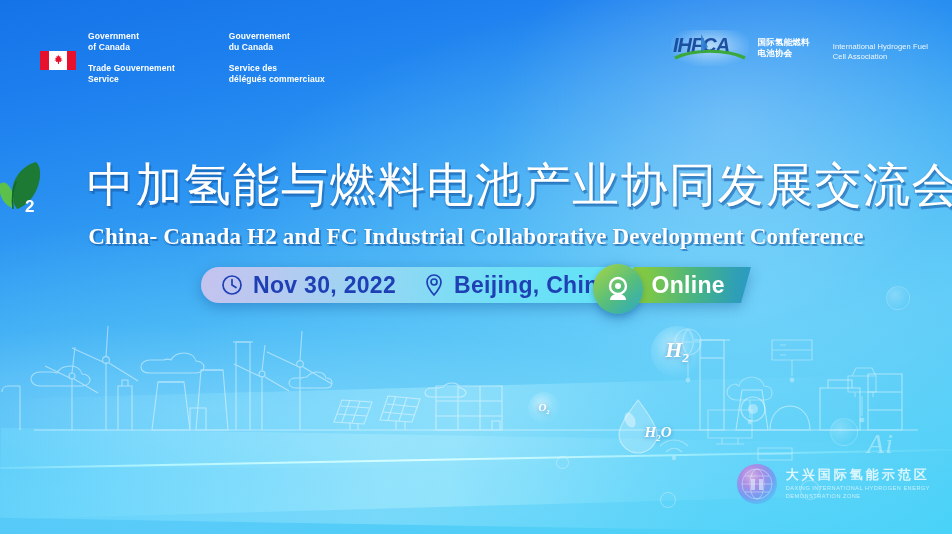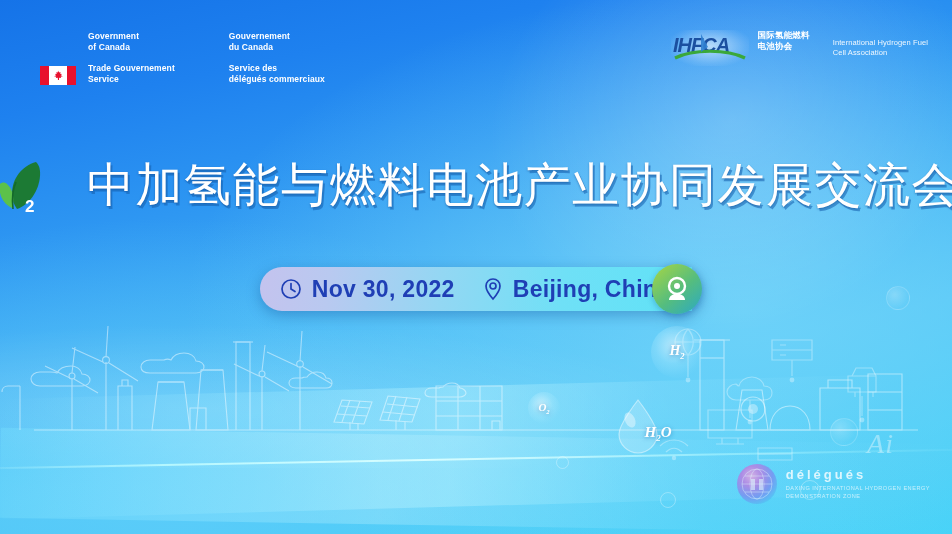--- a/index.html
+++ b/index.html
@@ -31,31 +31,31 @@
     transform:rotate(-18deg);pointer-events:none;}
   .bokeh{position:absolute;border-radius:50%;border:1px solid rgba(255,255,255,.30);pointer-events:none;}
   .bokeh.f{background:radial-gradient(circle at 35% 35%, rgba(255,255,255,.22), rgba(255,255,255,0) 70%);border-color:rgba(255,255,255,.18);}
 
   .cityart{position:absolute;left:0;bottom:72px;width:100%;height:140px;opacity:.55;pointer-events:none;}
   .techart{position:absolute;right:0;bottom:60px;width:300px;height:160px;opacity:.42;pointer-events:none;}
   .ai-text{position:absolute;right:58px;bottom:74px;font-size:28px;font-style:italic;
     color:rgba(255,255,255,.38);letter-spacing:1px;font-family:"Liberation Serif",serif;pointer-events:none;}
 
   
-  .goc{position:absolute;left:40px;top:31px;display:flex;align-items:flex-end;gap:12px;}
+  .goc{position:absolute;left:40px;top:31px;display:flex;align-items:center;gap:12px;}
   .goc-flag{width:36px;height:19px;background:#fff;position:relative;flex:none;margin-top:4px;
     box-shadow:0 0 0 0 rgba(0,0,0,0);}
   .goc-flag::before,.goc-flag::after{content:"";position:absolute;top:0;bottom:0;width:9px;background:#e8112d;}
   .goc-flag::before{left:0;} .goc-flag::after{right:0;}
   .goc-leaf{position:absolute;left:50%;top:50%;transform:translate(-50%,-50%);width:11px;height:13px;}
   .goc-cols{display:flex;gap:54px;}
   .goc-col{display:flex;flex-direction:column;gap:9px;}
   .goc-blk{font-size:8.5px;line-height:1.33;color:#ffffff;font-weight:bold;letter-spacing:.1px;white-space:pre-line;}
 
-  .ihfca{position:absolute;right:24px;top:30px;display:flex;align-items:flex-start;gap:9px;}
+  .ihfca{position:absolute;right:24px;top:30px;display:flex;align-items:center;gap:9px;}
   .ihfca-mark{position:relative;width:78px;height:36px;flex:none;
     background:radial-gradient(ellipse at 50% 45%, rgba(255,255,255,.60) 0%, rgba(255,255,255,.10) 62%, rgba(255,255,255,0) 78%);}
   .ihfca-cn{font-size:8.5px;line-height:1.28;color:#fff;font-weight:bold;white-space:pre-line;letter-spacing:.2px;}
   .ihfca-en{font-size:7.5px;line-height:1.32;color:rgba(255,255,255,.92);white-space:pre-line;letter-spacing:.1px;margin-left:14px;margin-top:8px;}
 
   
   .hero{position:absolute;left:0;right:0;top:152px;}
   .title-row{display:flex;align-items:center;justify-content:center;gap:6px;}
   .leaf{width:60px;height:62px;flex:none;margin-top:4px;}
   .cn-title{
@@ -67,21 +67,21 @@
   }
   .en-title{
     text-align:center;margin-top:6px;
     font-family:"Liberation Serif",serif;font-weight:bold;font-size:23px;letter-spacing:.2px;color:#ffffff;
     text-shadow:2px 2px 0 rgba(22,96,175,.55),0 1px 2px rgba(10,60,130,.45);
     white-space:nowrap;
   }
 
   
   .pillwrap{position:absolute;top:267px;left:0;right:0;display:flex;justify-content:center;}
-  .pill{position:relative;display:flex;align-items:stretch;height:44px;filter:drop-shadow(0 4px 7px rgba(10,70,140,.35));}
+  .pill{position:relative;display:flex;align-items:stretch;height:36px;filter:drop-shadow(0 4px 7px rgba(10,70,140,.35));}
   .pill-left{display:flex;align-items:center;gap:10px;padding:0 22px 0 20px;
     background:linear-gradient(96deg,#c4c3ee 0%,#b9c9f0 16%,#93d7f3 42%,#6fe0f6 70%,#5fe2f7 100%);
     border-radius:22px 0 0 22px;}
   .pill-right{display:flex;align-items:center;padding:0 26px 0 40px;margin-left:-22px;
     background:linear-gradient(96deg,#9ad13a 0%,#7ec845 26%,#45b387 62%,#2f9fb6 88%,#2b9ac4 100%);
     clip-path:polygon(22px 0, 100% 0, calc(100% - 10px) 100%, 12px 100%);}
   .pill-txt{font-weight:bold;font-size:23px;color:#1f3fb5;letter-spacing:.3px;white-space:nowrap;}
   .pill-sep{width:8px;}
   .pill-online{font-weight:bold;font-size:23px;color:#ffffff;letter-spacing:.3px;white-space:nowrap;}
   .cam{position:absolute;left:392px;top:-3px;width:50px;height:50px;border-radius:50%;
@@ -223,21 +223,21 @@
       <path d="M8 132c8-8 20-8 28 0M14 138c5-5 11-5 16 0"></path>
       <circle cx="22" cy="144" r="2.2" fill="#fff" stroke="none"></circle>
       <path d="M106 134h34v12h-34z"></path>
       <path d="M106 140h34"></path>
     </g>
   </svg>
   <div class="ai-text">Ai</div>
 
   <div class="mol" style="left:651px;top:326px;">
     <div class="mol-glow" style="width:52px;height:52px;"></div>
-    <div class="mol-label" style="font-size:14px;">H<sub>2</sub></div>
+    <div class="mol-label" style="font-size:22px;">H<sub>2</sub></div>
   </div>
   <div class="mol" style="left:614px;top:398px;">
     <svg width="48" height="56" viewBox="0 0 48 56">
       <path d="M24 2C24 2 5 26 5 36a19 19 0 0 0 38 0C43 26 24 2 24 2z" fill="rgba(255,255,255,.20)" stroke="rgba(255,255,255,.45)" stroke-width="1.2"></path>
       <ellipse cx="16" cy="22" rx="5" ry="8" fill="rgba(255,255,255,.4)" transform="rotate(-24 16 22)"></ellipse>
     </svg>
     <div class="mol-label" style="font-size:15px;top:26px;margin-left:40px;">H<sub>2</sub>O</div>
   </div>
   <div class="mol" style="left:528px;top:392px;">
     <div class="mol-glow" style="width:32px;height:32px;"></div>
@@ -289,37 +289,41 @@
   <div class="hero">
     <div class="title-row">
       <svg class="leaf" viewBox="0 0 60 62">
         <path d="M44 6C30 10 20 22 20 38c0 6 2 11 5 15 12-4 22-18 23-33 .3-5 0-10-4-14z" fill="#1c7a34"></path>
         <path d="M8 28c-2 10 3 20 12 24 3-9 1-19-5-24-2-2-5-2-7 0z" fill="#5cc14a"></path>
         <path d="M21 53c-1-8-1-18 3-27" fill="none" stroke="#14692b" stroke-width="1.6"></path>
         <text x="33" y="56" font-family="Liberation Sans, sans-serif" font-size="17" font-weight="bold" fill="#ffffff">2</text>
       </svg>
       <div class="cn-title">中加氢能与燃料电池产业协同发展交流会</div>
     </div>
+    <div class="en-title">China- Canada H2 and FC Industrial Collaborative Development Conference</div>
   </div>
 
   <div class="pillwrap">
     <div class="pill">
       <div class="pill-left">
         <svg width="22" height="22" viewBox="0 0 22 22">
           <circle cx="11" cy="11" r="9" fill="none" stroke="#1f3fb5" stroke-width="1.7"></circle>
           <path d="M11 5.5V11l4 2.5" fill="none" stroke="#1f3fb5" stroke-width="1.7" stroke-linecap="round"></path>
         </svg>
         <span class="pill-txt">Nov 30, 2022</span>
         <span class="pill-sep"></span>
         <svg width="20" height="24" viewBox="0 0 20 24">
           <path d="M10 2C6 2 3 5 3 9c0 5 7 13 7 13s7-8 7-13c0-4-3-7-7-7z" fill="none" stroke="#1f3fb5" stroke-width="1.7"></path>
           <circle cx="10" cy="9" r="3" fill="none" stroke="#1f3fb5" stroke-width="1.7"></circle>
         </svg>
         <span class="pill-txt">Beijing, China</span>
       </div>
+      <div class="pill-right">
+        <span class="pill-online">Online</span>
+      </div>
       <div class="cam">
         <svg width="32" height="32" viewBox="0 0 32 32">
           <circle cx="16" cy="13" r="8" fill="none" stroke="#ffffff" stroke-width="2.4"></circle>
           <circle cx="16" cy="13" r="3" fill="#ffffff"></circle>
           <path d="M8 27c0-4 3.6-6 8-6s8 2 8 6z" fill="#ffffff"></path>
         </svg>
       </div>
     </div>
   </div>
 
@@ -328,19 +332,19 @@
       <svg width="40" height="40" viewBox="0 0 40 40">
         <g fill="none" stroke="rgba(255,255,255,.55)" stroke-width=".8">
           <circle cx="20" cy="20" r="15"></circle>
           <ellipse cx="20" cy="20" rx="7" ry="15"></ellipse>
           <path d="M5 20h30M8 12h24M8 28h24"></path>
         </g>
         <path d="M14 26V15h4v11zM22 26V15h4v11z" fill="rgba(255,255,255,.6)"></path>
       </svg>
     </div>
     <div class="dx-txt">
-      <div class="dx-cn">délégués</div>
+      <div class="dx-cn">大兴国际氢能示范区</div>
       <div class="dx-en">DAXING INTERNATIONAL HYDROGEN ENERGY
 DEMONSTRATION ZONE</div>
     </div>
   </div>
 
 </div>
 
 </body></html>

